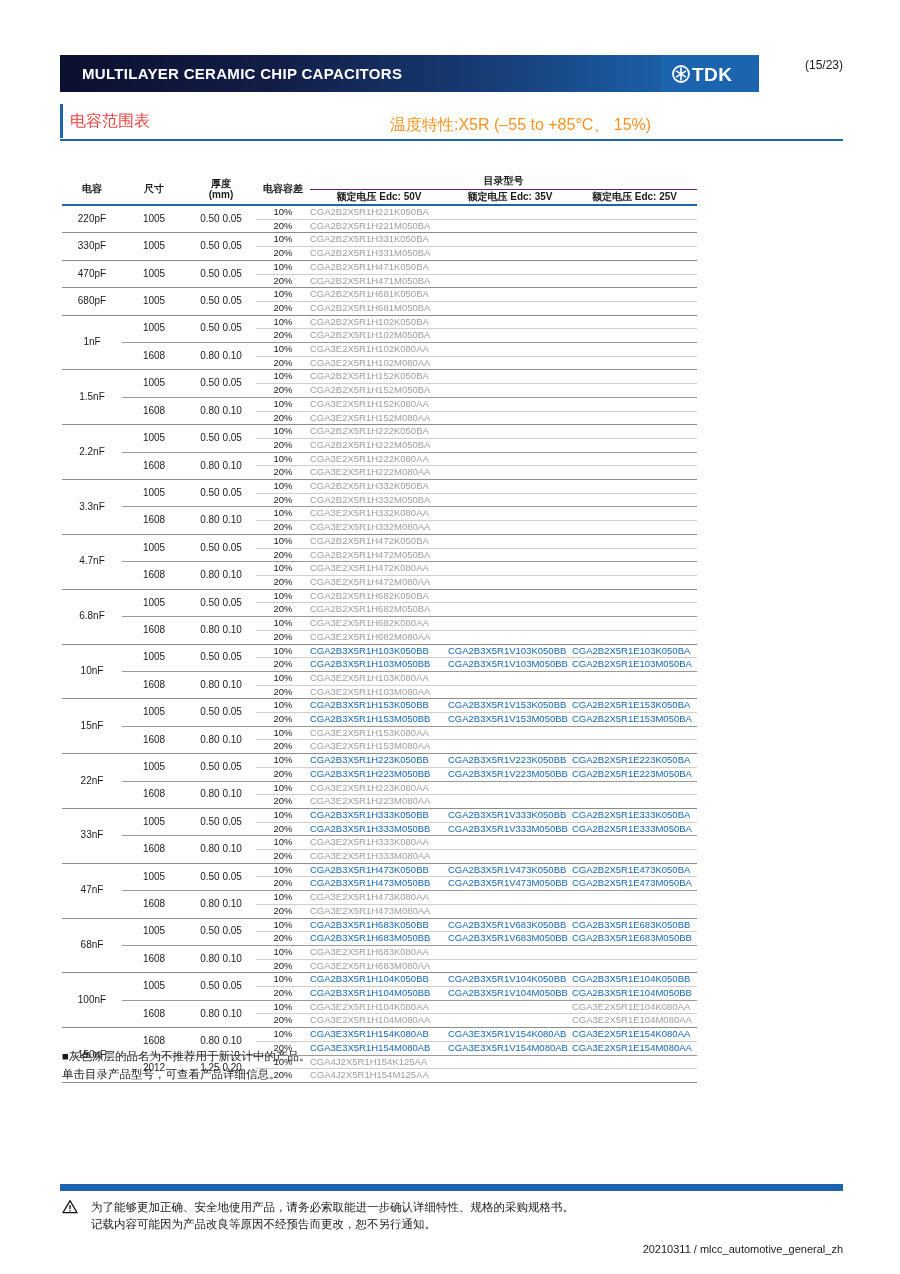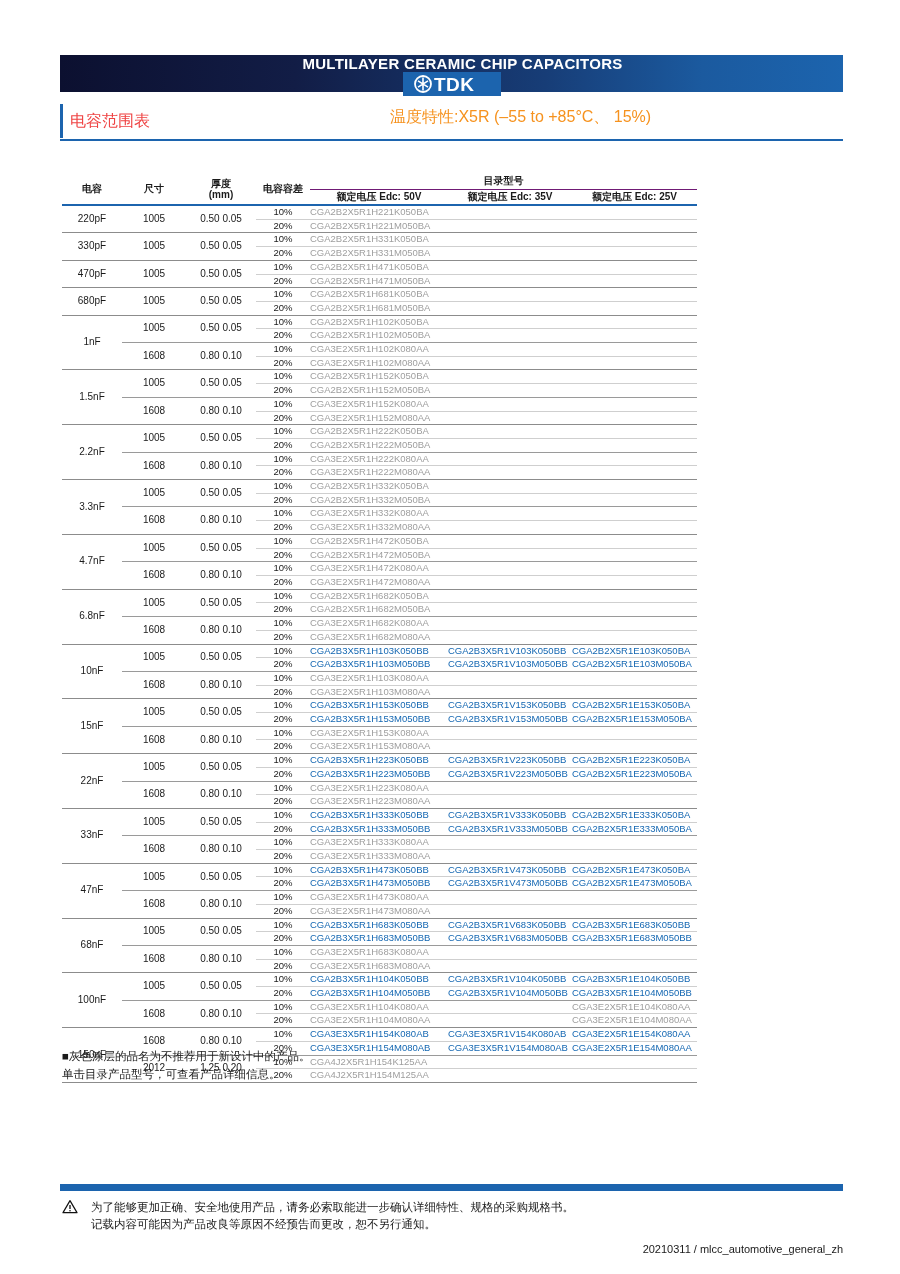--- a/index.html
+++ b/index.html
@@ -1,31 +1,31 @@
 <!DOCTYPE html>
 <html><head>
 <meta charset="utf-8">
 <style>
   * { margin:0; padding:0; box-sizing:border-box; }
   body { font-family:"Liberation Sans","DejaVu Sans",sans-serif; background:#fff; }
   .page { position:relative; width:900px; height:1274px; background:#fff; overflow:hidden; }
 
   .page-num { position:absolute; top:26px; right:57px; font-size:12px; color:#1a1a1a;margin-top:32px; }
 
-  .titlebar { position:absolute; left:60px; top:55px; width:783px; height:37px;
+  .titlebar { position:absolute; left:60px; top:55px; width:699px; height:37px;
     background:linear-gradient(90deg,#0c1030 0%,#121d46 30%,#173d77 62%,#1b5a9f 82%,#1c64ae 100%);
-    display:flex; align-items:center; justify-content:space-between;flex-direction:column; }
+    display:flex; align-items:center; justify-content:space-between; }
   .titlebar .ttl { color:#fff; font-weight:bold; font-size:15px; letter-spacing:.3px; padding-left:22px; }
   .logo-block { background:#1c64ae; height:100%; display:flex; align-items:center; padding:0 12px 0 10px;text-align:right; }
 
   .sectionrow { position:absolute; left:60px; top:103px; width:783px; height:38px;
     border-bottom:2px solid #1c64ae; }
   .sectionrow .vbar { position:absolute; left:0; top:1px; width:3px; height:34px; background:#1c64ae; }
   .sec-left { position:absolute; left:10px; top:8px; font-size:16px; color:#ef4444; }
-  .sec-right { position:absolute; left:330px; top:4px; font-size:16px; color:#f6921e; }
+  .sec-right { position:absolute; left:330px; top:12px; font-size:16px; color:#f6921e; }
 
   table.cap { position:absolute; left:62px; top:174px; width:635px; border-collapse:collapse;
     border-bottom:1px solid #8c8c8c; table-layout:fixed; }
   table.cap th, table.cap td { padding:0; vertical-align:middle; }
   thead th { font-weight:bold; font-size:10px; color:#1a1a1a; border-bottom:2.5px solid #1c64ae; }
   th.side { white-space:pre-line; line-height:1.15; }
   th.catalog { border-bottom:1px solid #701a75; height:15px; font-weight:bold; }
   tr.h2 th { height:16px; font-weight:bold; }
   tbody td { height:12.7px; line-height:12.7px; font-size:9.5px; color:#1a1a1a; }
   td.cap-v, td.size-v, td.th-v { text-align:center; font-size:10px; }

